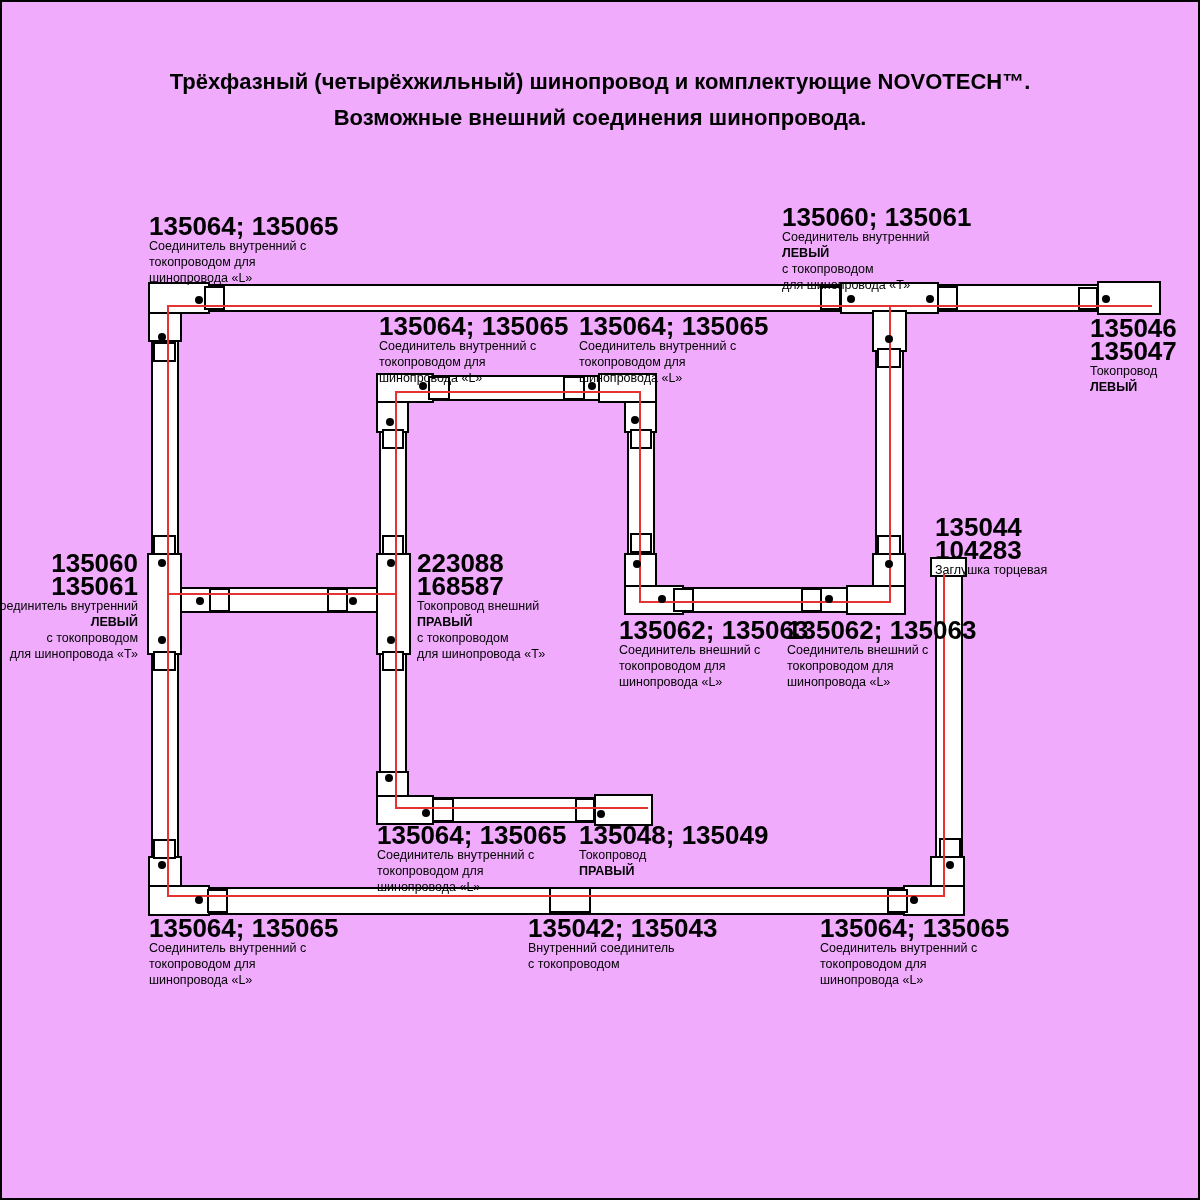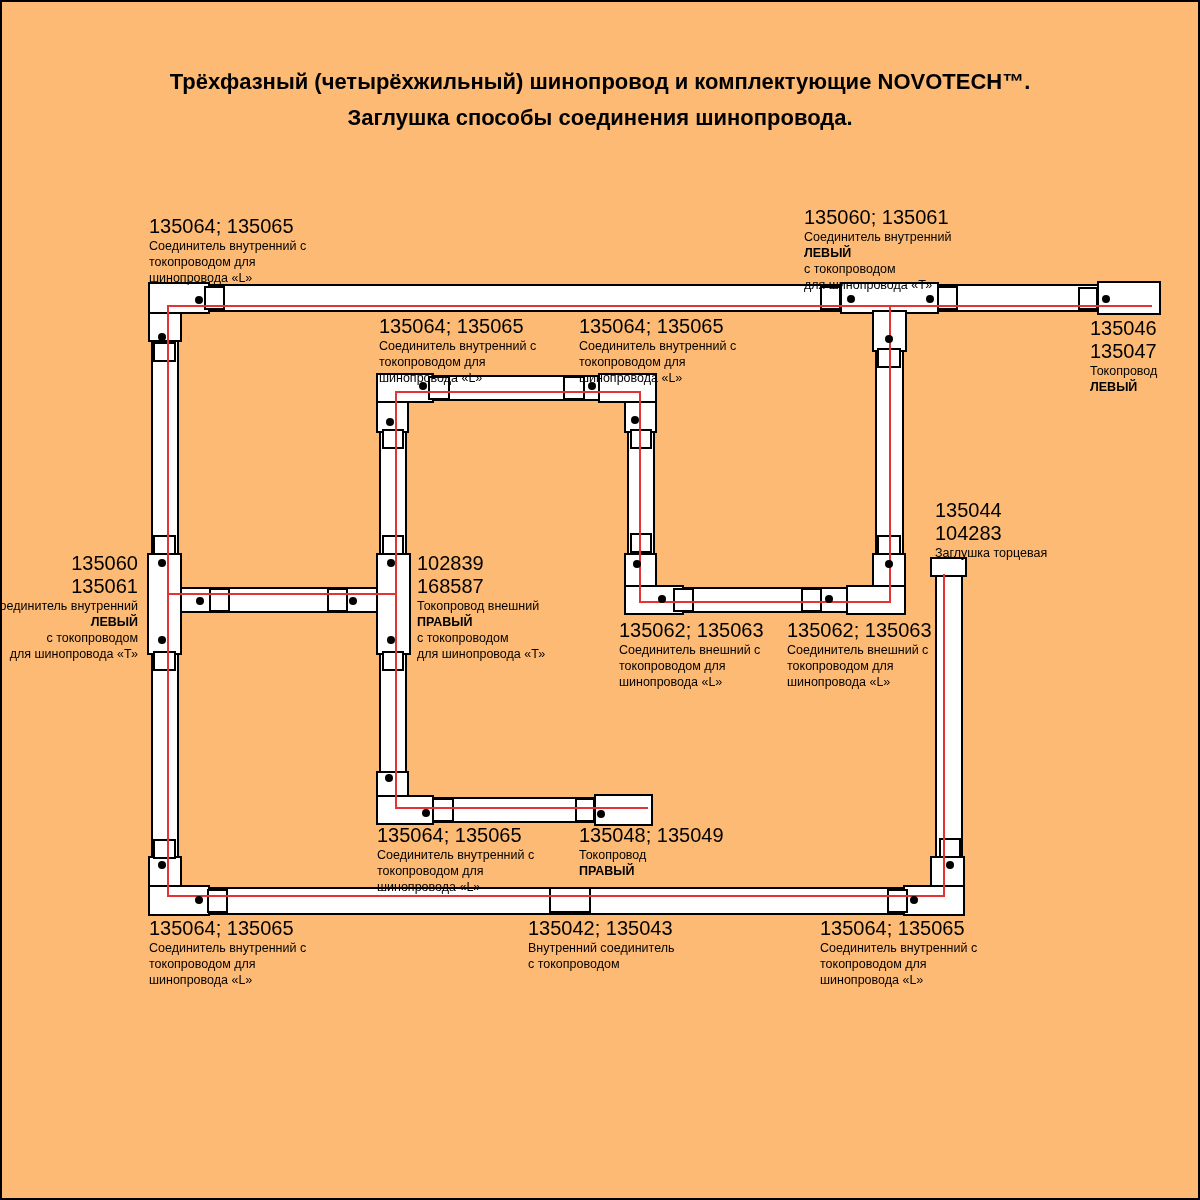--- a/index.html
+++ b/index.html
@@ -1,42 +1,42 @@
 <!DOCTYPE html>
 <html style="--red: #e53333;"><head>
 <meta charset="utf-8">
 <style>
   html,body{margin:0;padding:0;background:#fff;}
   .page{
     position:relative;width:1200px;height:1200px;box-sizing:border-box;
-    background:#fdba74;border:2px solid #000;overflow:hidden;
+    background:#f0abfc;border:2px solid #000;overflow:hidden;
     font-family:"Liberation Sans",sans-serif;color:#000;
   }
   .title{
     position:absolute;top:62px;left:0;right:0;text-align:center;
     font-size:22px;font-weight:bold;line-height:36px;
   }
   svg.diagram{position:absolute;left:0;top:0;}
   .t{fill:#ffffff;stroke:#000000;stroke-width:2;}
   .r{fill:none;stroke:var(--red,#e53333);stroke-width:2;}
   .d{fill:#000000;stroke:none;}
   .plabel{position:absolute;}
-  .plabel .code{font-size:20px;font-weight:normal;line-height:23px;white-space:nowrap;}
+  .plabel .code{font-size:26px;font-weight:bold;line-height:23px;white-space:nowrap;}
   .plabel .sm{font-size:12.5px;line-height:16px;white-space:nowrap;}
   .plabel .b{font-weight:bold;}
   .alR{text-align:right;}
 </style>
 </head>
 <body>
 
 <div class="page">
 
   <div class="title">
     <div>Трёхфазный (четырёхжильный) шинопровод и комплектующие NOVOTECH™.</div>
-    <div>Заглушка способы соединения шинопровода.</div>
+    <div>Возможные внешний соединения шинопровода.</div>
   </div>
 
   <svg class="diagram" width="1200" height="1200" viewBox="0 0 1200 1200">
 
     <g>
       <rect class="t" x="150" y="283" width="1008" height="26"></rect>
       <rect class="t" x="150" y="283" width="26" height="629"></rect>
       <rect class="t" x="150" y="886" width="810" height="26"></rect>
       <rect class="t" x="934" y="566" width="26" height="346"></rect>
       <rect class="t" x="874" y="309" width="27" height="301"></rect>
@@ -144,21 +144,21 @@
     </g>
   </svg>
 
   <div id="labels">
       <div class="plabel" style="top: 213px; left: 147px;">
         <div class="code">135064; 135065</div>
         <div class="sm">Соединитель внутренний с</div>
         <div class="sm">токопроводом для</div>
         <div class="sm">шинопровода «L»</div>
       </div>
-      <div class="plabel" style="top: 204px; left: 802px;">
+      <div class="plabel" style="top: 204px; left: 780px;">
         <div class="code">135060; 135061</div>
         <div class="sm">Соединитель внутренний</div>
         <div class="sm b">ЛЕВЫЙ</div>
         <div class="sm">с токопроводом</div>
         <div class="sm">для шинопровода «Т»</div>
       </div>
       <div class="plabel" style="top: 315px; left: 1088px;">
         <div class="code">135046</div>
         <div class="code">135047</div>
         <div class="sm">Токопровод</div>
@@ -178,28 +178,28 @@
       </div>
       <div class="plabel alR" style="top: 550px; right: 1060px;">
         <div class="code">135060</div>
         <div class="code">135061</div>
         <div class="sm">Соединитель внутренний</div>
         <div class="sm b">ЛЕВЫЙ</div>
         <div class="sm">с токопроводом</div>
         <div class="sm">для шинопровода «Т»</div>
       </div>
       <div class="plabel" style="top: 550px; left: 415px;">
-        <div class="code">102839</div>
+        <div class="code">223088</div>
         <div class="code">168587</div>
         <div class="sm">Токопровод внешний</div>
         <div class="sm b">ПРАВЫЙ</div>
         <div class="sm">с токопроводом</div>
         <div class="sm">для шинопровода «Т»</div>
       </div>
-      <div class="plabel" style="top: 497px; left: 933px;">
+      <div class="plabel" style="top: 514px; left: 933px;">
         <div class="code">135044</div>
         <div class="code">104283</div>
         <div class="sm">Заглушка торцевая</div>
       </div>
       <div class="plabel" style="top: 617px; left: 617px;">
         <div class="code">135062; 135063</div>
         <div class="sm">Соединитель внешний с</div>
         <div class="sm">токопроводом для</div>
         <div class="sm">шинопровода «L»</div>
       </div>

